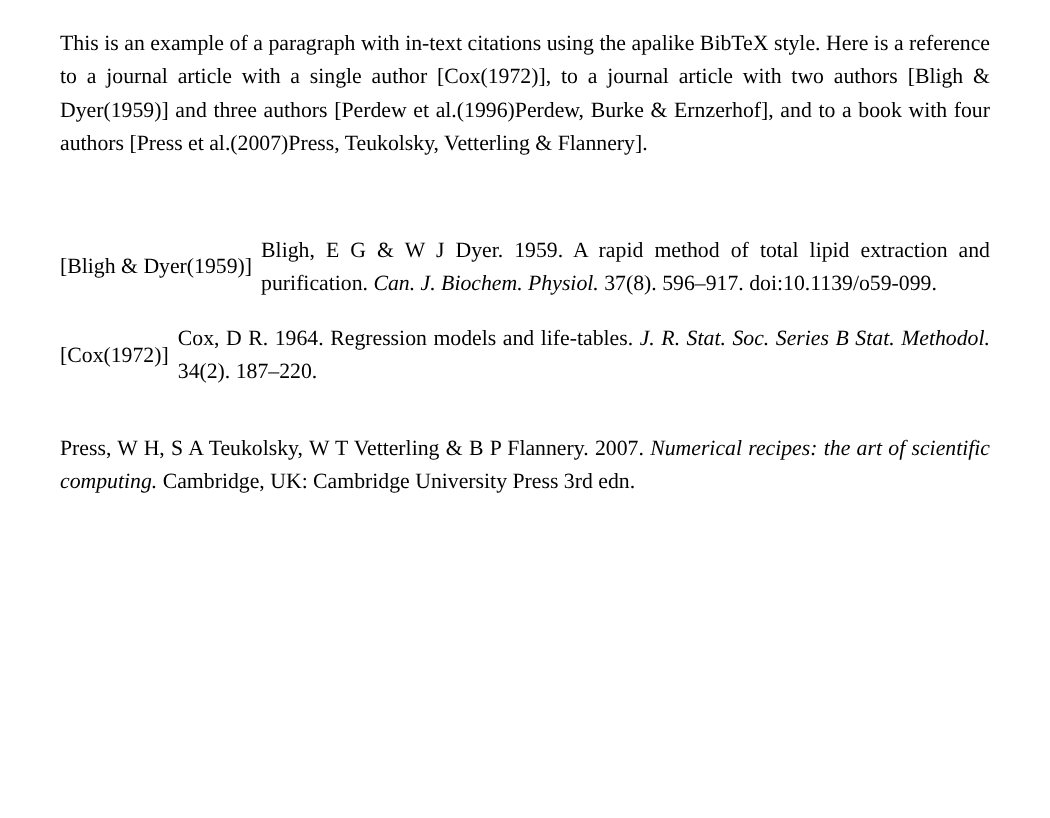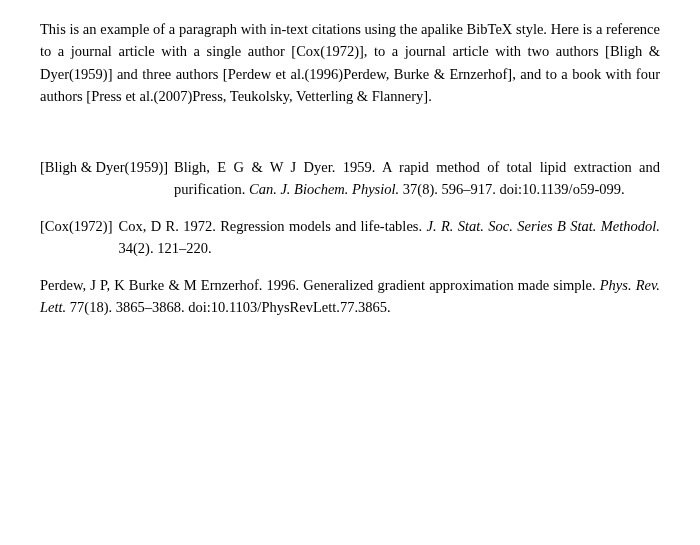--- a/index.html
+++ b/index.html
@@ -23,21 +23,21 @@
       text-align: justify;
       margin-bottom: 48px;
     }
 
     .references-section {
       margin-top: 0;
     }
 
     .reference-entry {
       display: flex;
-      align-items: flex-start;
+      align-items: center;
       margin-bottom: 14px;
       text-align: justify;
     }
 
     .ref-label {
       min-width: 0;
       flex-shrink: 0;
       white-space: nowrap;
       margin-right: 6px;
     }
@@ -62,26 +62,26 @@
   <div class="reference-entry">
     <span class="ref-label">[Bligh &amp; Dyer(1959)]</span>
     <span class="ref-body">
       <span>Bligh, E G &amp; W J Dyer. 1959.  A rapid method of total lipid extraction and purification. </span><em>Can. J. Biochem. Physiol.</em><span> 37(8). 596–917. doi:10.1139/o59-099.</span>
     </span>
   </div>
 
   <div class="reference-entry">
     <span class="ref-label">[Cox(1972)]</span>
     <span class="ref-body">
-      <span>Cox, D R. 1972. Regression models and life-tables. </span><em>J. R. Stat. Soc. Series B Stat. Methodol.</em><span> 34(2). 121–220.</span>
-    </span>
-  </div>
-
-  <div class="reference-entry">
-    <span class="ref-body">
-      <span>Perdew,  J P, K Burke &amp; M Ernzerhof. 1996. Generalized gradient approximation made simple. </span><em>Phys. Rev. Lett.</em><span> 77(18). 3865–3868.  doi:10.1103/PhysRevLett.77.3865.</span>
+      <span>Cox, D R. 1964. Regression models and life-tables. </span><em>J. R. Stat. Soc. Series B Stat. Methodol.</em><span> 34(2). 187–220.</span>
     </span>
   </div>
 
   <div class="reference-entry">
   </div>
 
+  <div class="reference-entry">
+    <span class="ref-body">
+      <span>Press,  W H, S A Teukolsky, W T Vetterling &amp; B P Flannery. 2007.  </span><em>Numerical recipes: the art of scientific computing.</em><span>  Cambridge, UK: Cambridge University Press 3rd edn.</span>
+    </span>
+  </div>
+
 </div>
 
 </body></html>

